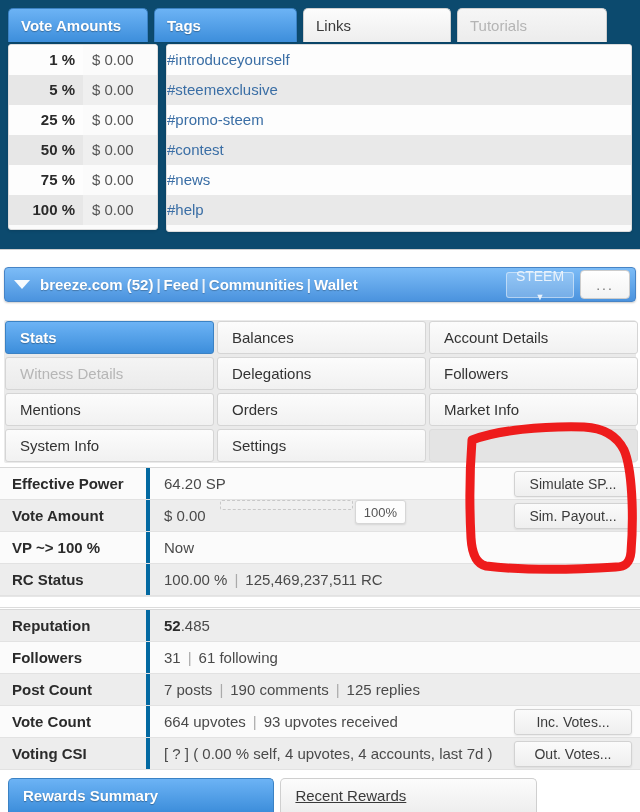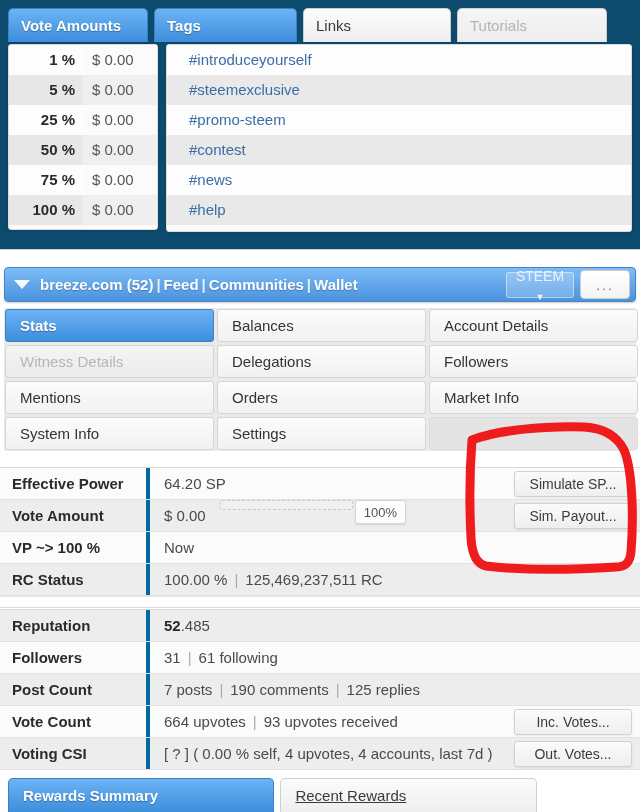--- a/index.html
+++ b/index.html
@@ -78,21 +78,21 @@
   .tags-card {
     position: absolute; left: 166px; top: 44px; width: 466px; height: 188px;
     background: #fbfbfb;
     border: 1px solid #dcdcdc;
     border-radius: 3px;
     box-shadow: 0 1px 3px rgba(0,0,0,.12);
     overflow: hidden;
   }
   .tag-row {
     height: 30px; line-height: 30px;
-    padding-left: 22px;
+    padding-left: 0;
     font-size: 15px;
     color: #3a6ea5;
   }
   .tag-row.odd { background: #fdfdfd; }
   .tag-row.even { background: #e9e9e9; }
 
   
   .acct-bar {
     position: absolute; left: 4px; top: 267px; width: 632px; height: 35px;
     background: linear-gradient(#7cbcf7, #4b93de);
@@ -130,21 +130,21 @@
   .dots-btn {
     width: 50px; height: 29px;
     background: linear-gradient(#ffffff,#f3f3f3);
     border: 1px solid #cccccc; border-radius: 4px;
     color: #777; font-size: 14px; letter-spacing: 2px;
     display: flex; align-items: center; justify-content: center;
   }
 
   
   .tabgrid {
-    position: absolute; left: 4px; top: 308px; width: 632px;
+    position: absolute; left: 4px; top: 320px; width: 632px;
     display: grid;
     grid-template-columns: 209px 209px 209px;
     gap: 3px 3px;
     background: #eaeaea;
     padding: 1px;
     border-radius: 2px;
   }
   .gcell {
     height: 33px; line-height: 32px;
     font-size: 15px; color: #333;

